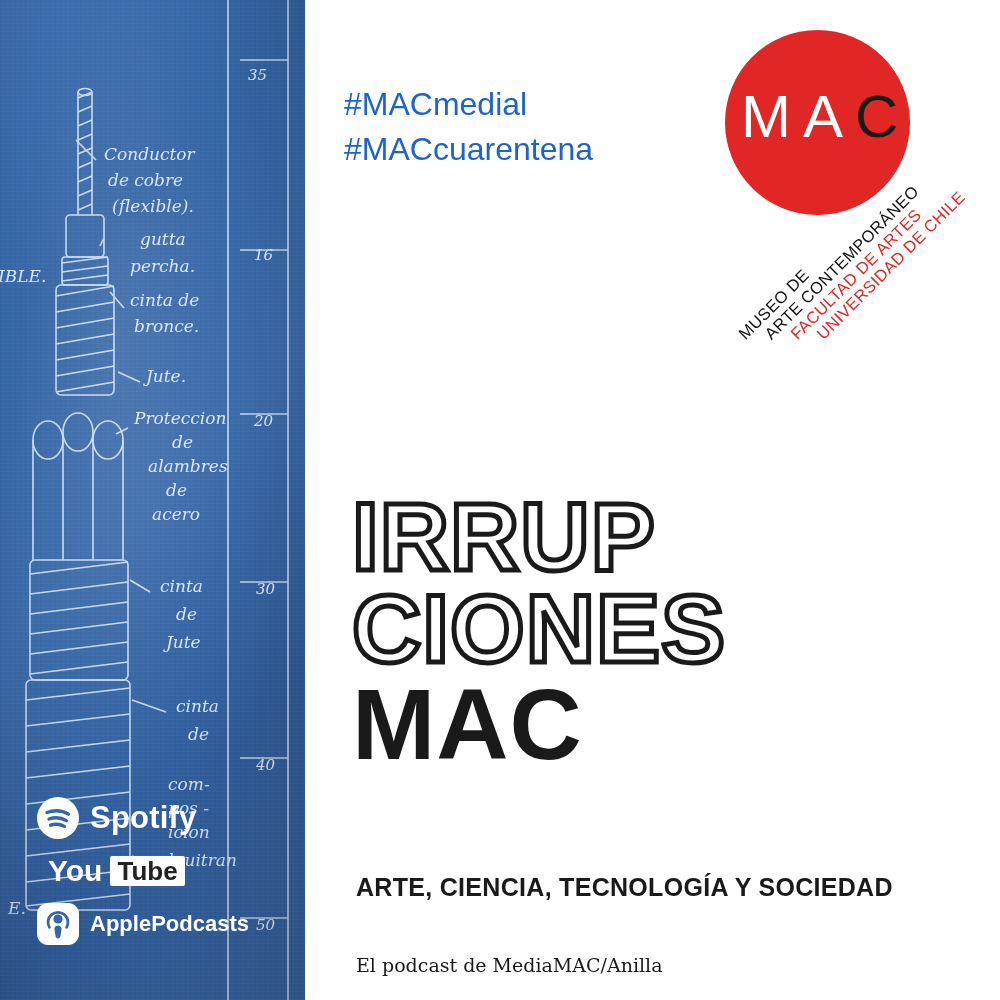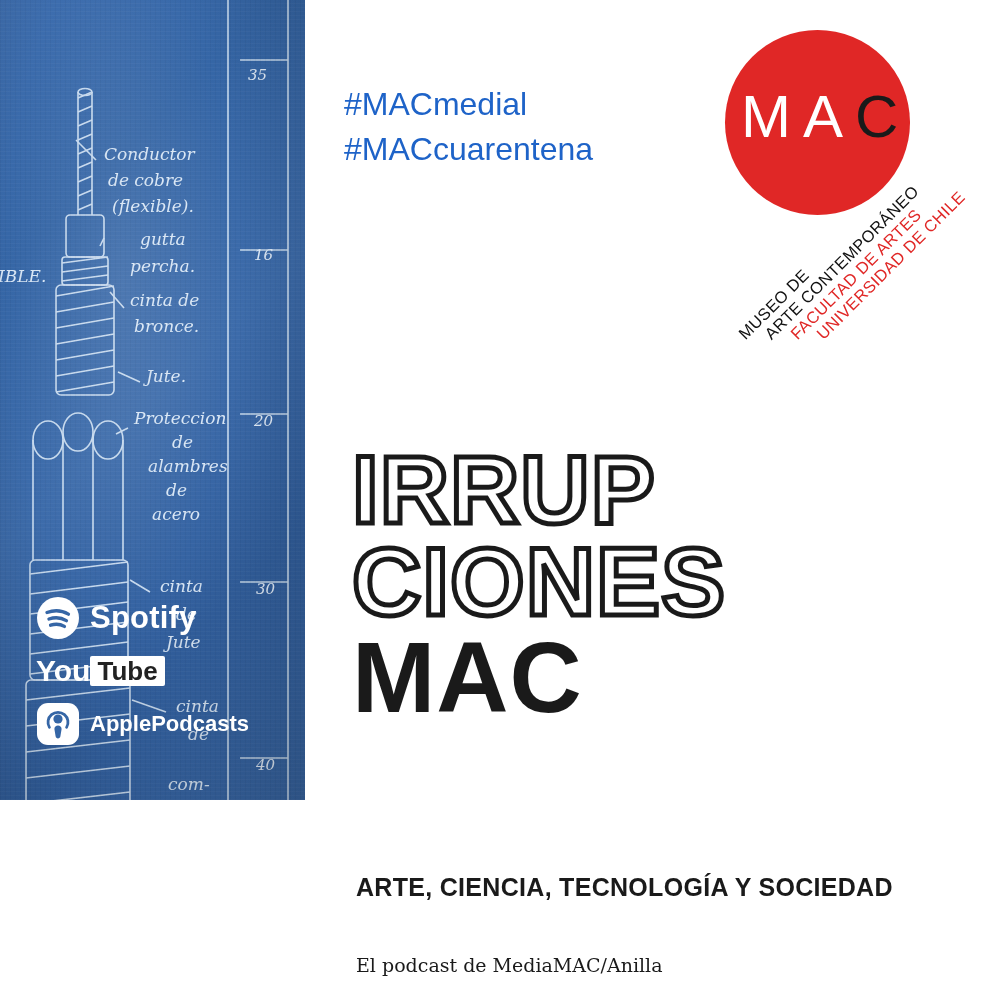--- a/index.html
+++ b/index.html
@@ -21,21 +21,21 @@
     height: 1000px;
     background: #ffffff;
   }
 
   
   .blueprint {
     position: absolute;
     left: 0;
     top: 0;
     width: 305px;
-    height: 800px;
+    height: 1000px;
     background:
       linear-gradient(135deg, #3f6fb0 0%, #3566a6 25%, #3d6cab 50%, #32609f 75%, #3a69a8 100%);
     overflow: hidden;
   }
   .bp-noise {
     position: absolute;
     inset: 0;
     background:
       repeating-linear-gradient(0deg, rgba(255,255,255,0.035) 0px, rgba(255,255,255,0.035) 1px, rgba(0,0,0,0) 1px, rgba(0,0,0,0) 4px),
       repeating-linear-gradient(90deg, rgba(0,0,0,0.04) 0px, rgba(0,0,0,0.04) 1px, rgba(0,0,0,0) 1px, rgba(0,0,0,0) 5px);
@@ -96,21 +96,22 @@
     border-radius: 2px;
     padding: 2px 7px;
     color: #222;
     font-weight: bold;
     font-size: 26px;
     line-height: 1;
   }
   .badge-youtube {
     display: flex;
     align-items: flex-start;
-    gap: 0;
+    gap: 8px;
+    margin-left: 12px;
   }
   .apple-lines { display: flex; flex-direction: row; line-height: 1.0; }
   .apple-lines span { font-size: 22px; font-weight: bold; color: #fff; }
 
   
   .hashtags {
     position: absolute;
     left: 344px;
     top: 82px;
     color: #1e63c8;
@@ -156,21 +157,21 @@
     font-size: 16.5px;
     letter-spacing: .4px;
   }
   .diag.black { color: #111111; }
   .diag.red { color: #e02726; }
 
   
   .title-wrap {
     position: absolute;
     left: 352px;
-    top: 444px;
+    top: 491px;
     width: 620px;
   }
   .t-outline {
     font-family: "Liberation Sans", sans-serif;
     font-weight: bold;
     font-size: 96px;
     line-height: .96;
     letter-spacing: 1px;
     color: transparent;
     -webkit-text-stroke: 5px #1a1a1a;

